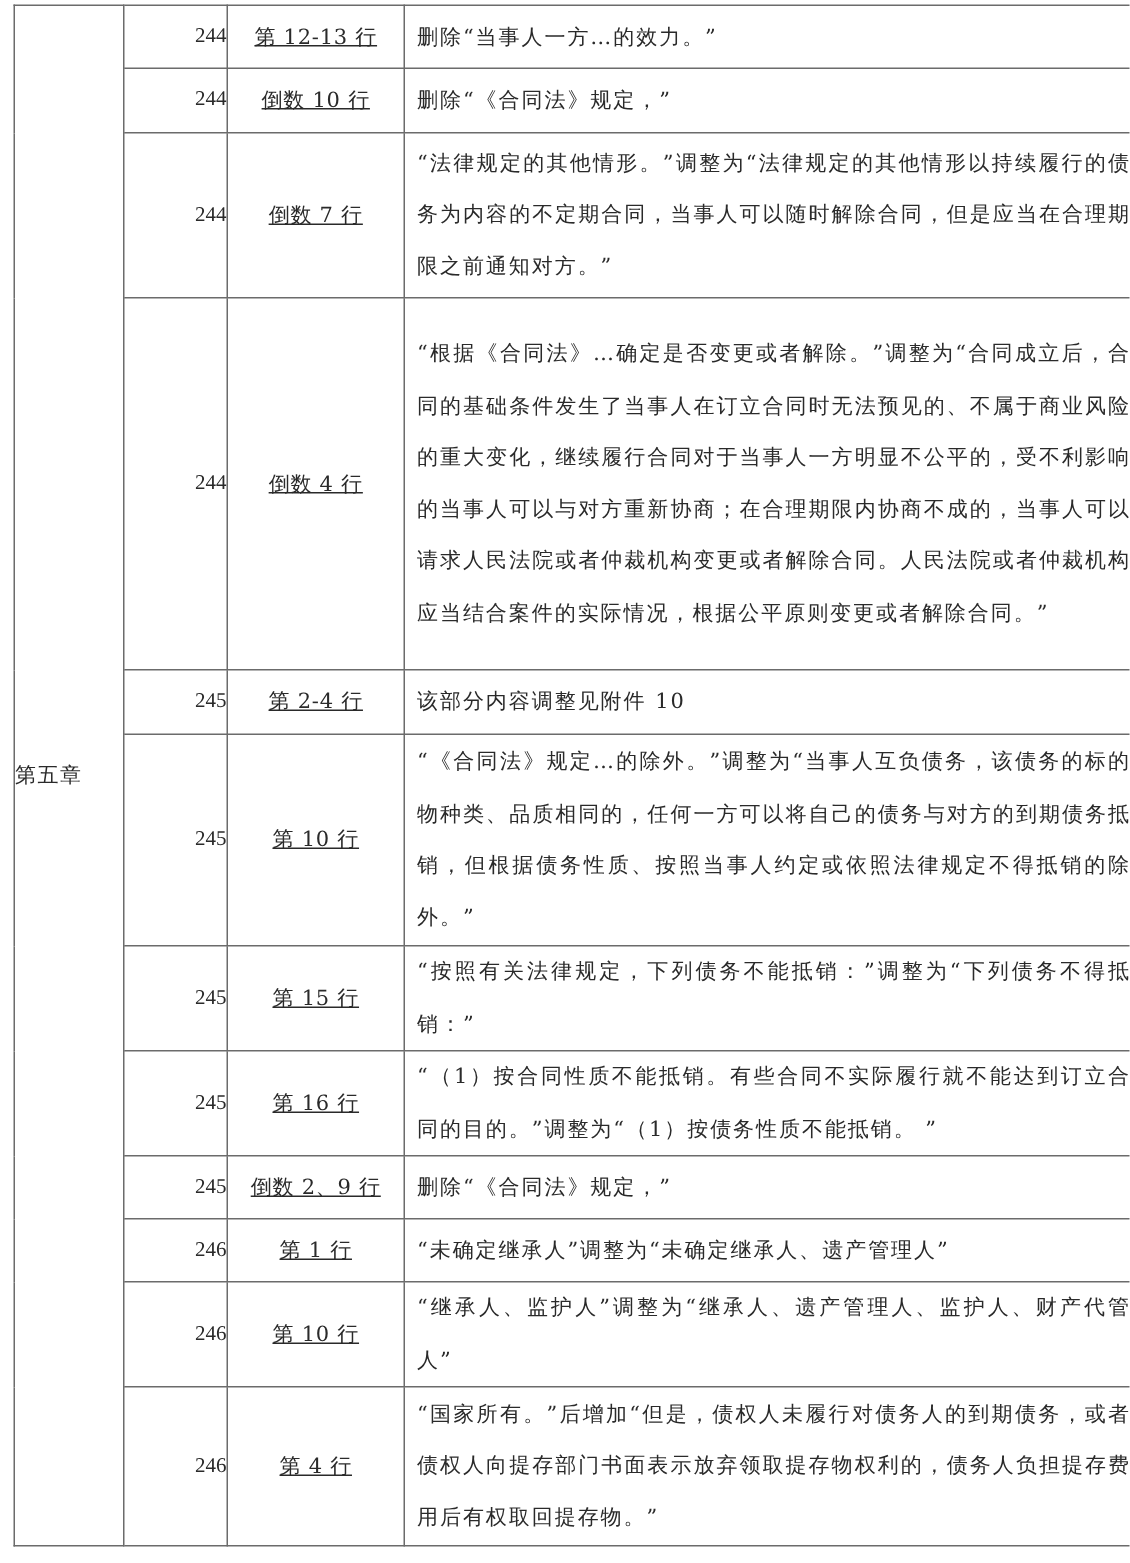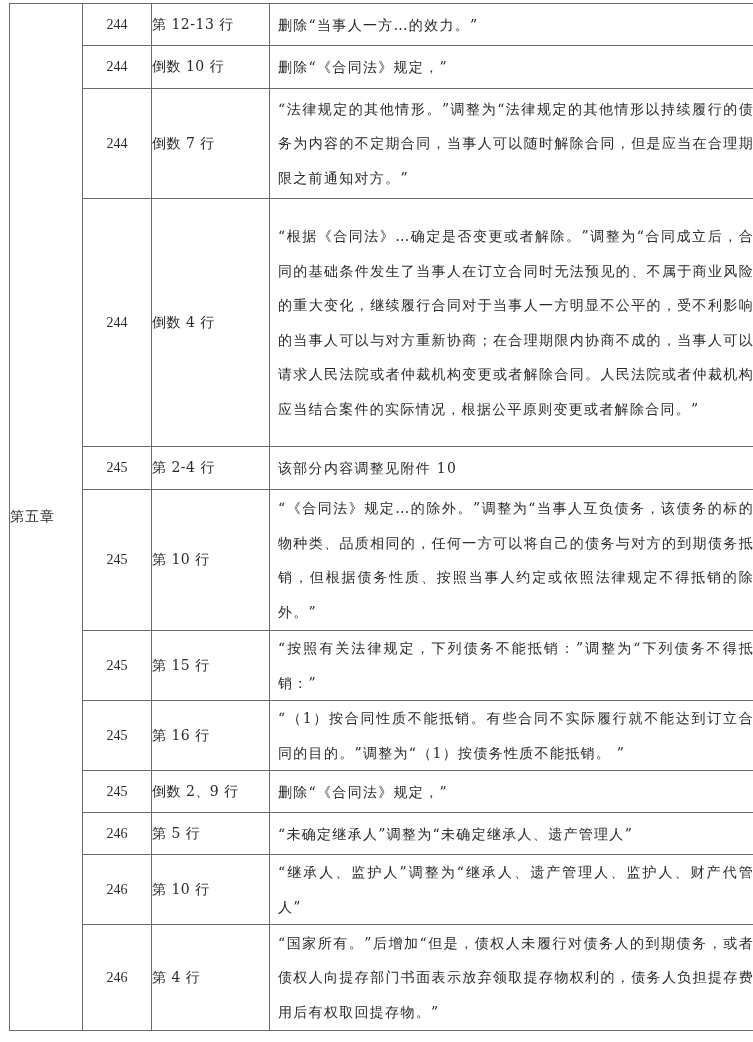--- a/index.html
+++ b/index.html
@@ -29,27 +29,29 @@
       font-size: 14px;
       vertical-align: middle;
     }
     td.chapter {
       width: 72px;
       vertical-align: middle;
       letter-spacing: 1px;
     }
     td.page {
       width: 68px;
-      text-align: center;
+      text-align: right;
       font-family: "Liberation Serif", serif;
       font-size: 15px;
     }
     td.line {
       width: 117px;
+      text-align: center;
       letter-spacing: 0.5px;
+      text-decoration: underline;
     }
     td.content {
       width: 476px;
       text-align: left;
       padding: 0 8px 0 8px !important;
       line-height: 34.5px;
       letter-spacing: 1.3px;
       text-align: justify;
     }
     td.content.single {
@@ -102,21 +104,21 @@
       <td class="line">第 16 行</td>
       <td class="content">“（1）按合同性质不能抵销。有些合同不实际履行就不能达到订立合同的目的。”调整为“（1）按债务性质不能抵销。 ”</td>
     </tr>
     <tr style="height:42px;">
       <td class="page">245</td>
       <td class="line">倒数 2、9 行</td>
       <td class="content single">删除“《合同法》规定，”</td>
     </tr>
     <tr style="height:42px;">
       <td class="page">246</td>
-      <td class="line">第 5 行</td>
+      <td class="line">第 1 行</td>
       <td class="content single">“未确定继承人”调整为“未确定继承人、遗产管理人”</td>
     </tr>
     <tr style="height:69px;">
       <td class="page">246</td>
       <td class="line">第 10 行</td>
       <td class="content">“继承人、监护人”调整为“继承人、遗产管理人、监护人、财产代管人”</td>
     </tr>
     <tr style="height:106px;">
       <td class="page">246</td>
       <td class="line">第 4 行</td>

